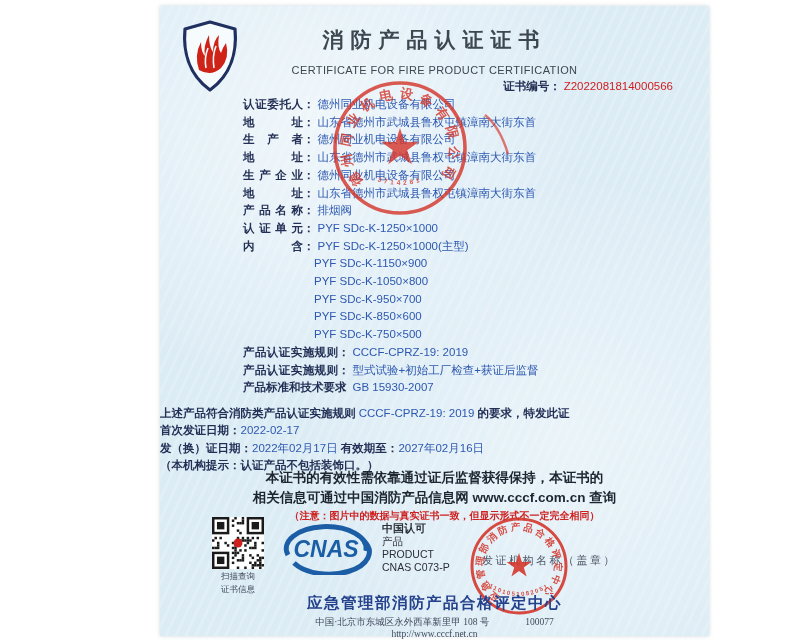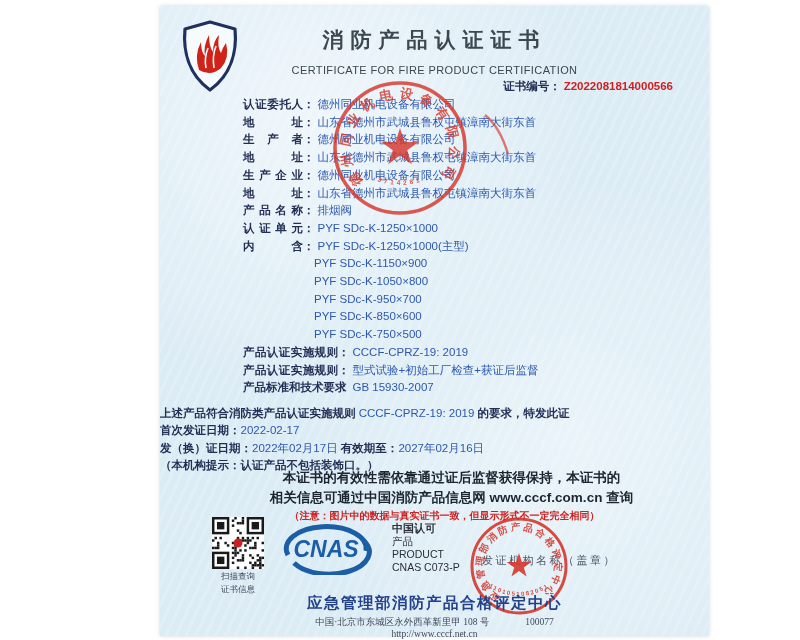--- a/index.html
+++ b/index.html
@@ -17,43 +17,43 @@
     box-shadow:0 0 4px rgba(120,140,150,.35);
   }
   .abs{position:absolute;}
   
   .logo{left:16px;top:12px;width:68px;height:76px;}
   .title{left:0;top:20px;width:100%;text-align:center;font-size:21px;font-weight:bold;
          letter-spacing:7px;color:#3c4750;}
   .subtitle{left:0;top:50px;width:100%;text-align:center;font-size:11px;color:#3c4750;letter-spacing:.4px;margin-top:8px;}
   .certno{left:0;top:73px;width:100%;text-align:right;padding-right:36px;box-sizing:border-box;font-size:11.5px;}
   .certno .lab{color:#232f55;font-weight:bold;}
-  .certno .val{color:#cf2020;font-weight:bold;margin-top:28px;}
+  .certno .val{color:#cf2020;font-weight:normal;margin-top:28px;}
   
   .info{left:83px;top:90px;width:380px;font-size:11.5px;line-height:17.7px;}
   .row{white-space:nowrap;}
   .lbl{display:inline-block;width:60px;text-align:justify;text-align-last:justify;
        color:#232f55;font-weight:bold;vertical-align:top;}
   .lbl.long{width:95px;}
   .colon{color:#232f55;font-weight:bold;}
   .val{color:#2d58b0;padding-left:3px;}
   .model{padding-left:71px;color:#2d58b0;}
   
   .centered{left:0;top:399px;width:100%;text-align:left;font-size:11.5px;line-height:17.4px;}
   .dk{color:#232f55;font-weight:bold;} .bl{color:#2d58b0;}
   
   .statement{left:0;top:462px;width:100%;text-align:center;font-size:13.5px;font-weight:bold;
-             color:#1c2530;line-height:19.5px;margin-left:17px;}
+             color:#1c2530;line-height:19.5px;}
   .rednote{left:10px;top:503px;width:100%;text-align:center;font-size:10px;font-weight:bold;color:#cf2020;}
   
   .qrblock{left:50px;top:511px;width:56px;text-align:center;}
   .qrblock svg{display:block;margin:0 auto;}
   .qrcap{font-size:8.5px;color:#3f4a5c;line-height:11px;margin-top:2px;}
   .cnas{left:120px;top:515px;width:92px;height:54px;}
-  .accred{left:232px;top:516px;font-size:10.5px;color:#2a2f38;line-height:13px;}
+  .accred{left:222px;top:516px;font-size:10.5px;color:#2a2f38;line-height:13px;}
   .accred .cn{font-weight:bold;font-size:11px;}
   .issuerhint{left:322px;top:547px;font-size:11px;letter-spacing:2.5px;color:#4c5668;
               font-family:Liberation Mono, monospace;}
   .sealtop{left:150px;top:66px;width:210px;height:170px;pointer-events:none;}
   .sealbottom{left:303px;top:498px;width:114px;height:114px;pointer-events:none;}
   
   .orgname{left:0;top:587px;width:100%;text-align:center;font-size:15.5px;font-weight:bold;
            color:#24418c;font-family:"Liberation Serif",serif;letter-spacing:1.5px;}
   .addr{left:0;top:610px;width:100%;text-align:center;font-size:9.5px;color:#3f4a5c;
         font-family:"Liberation Serif",serif;}

